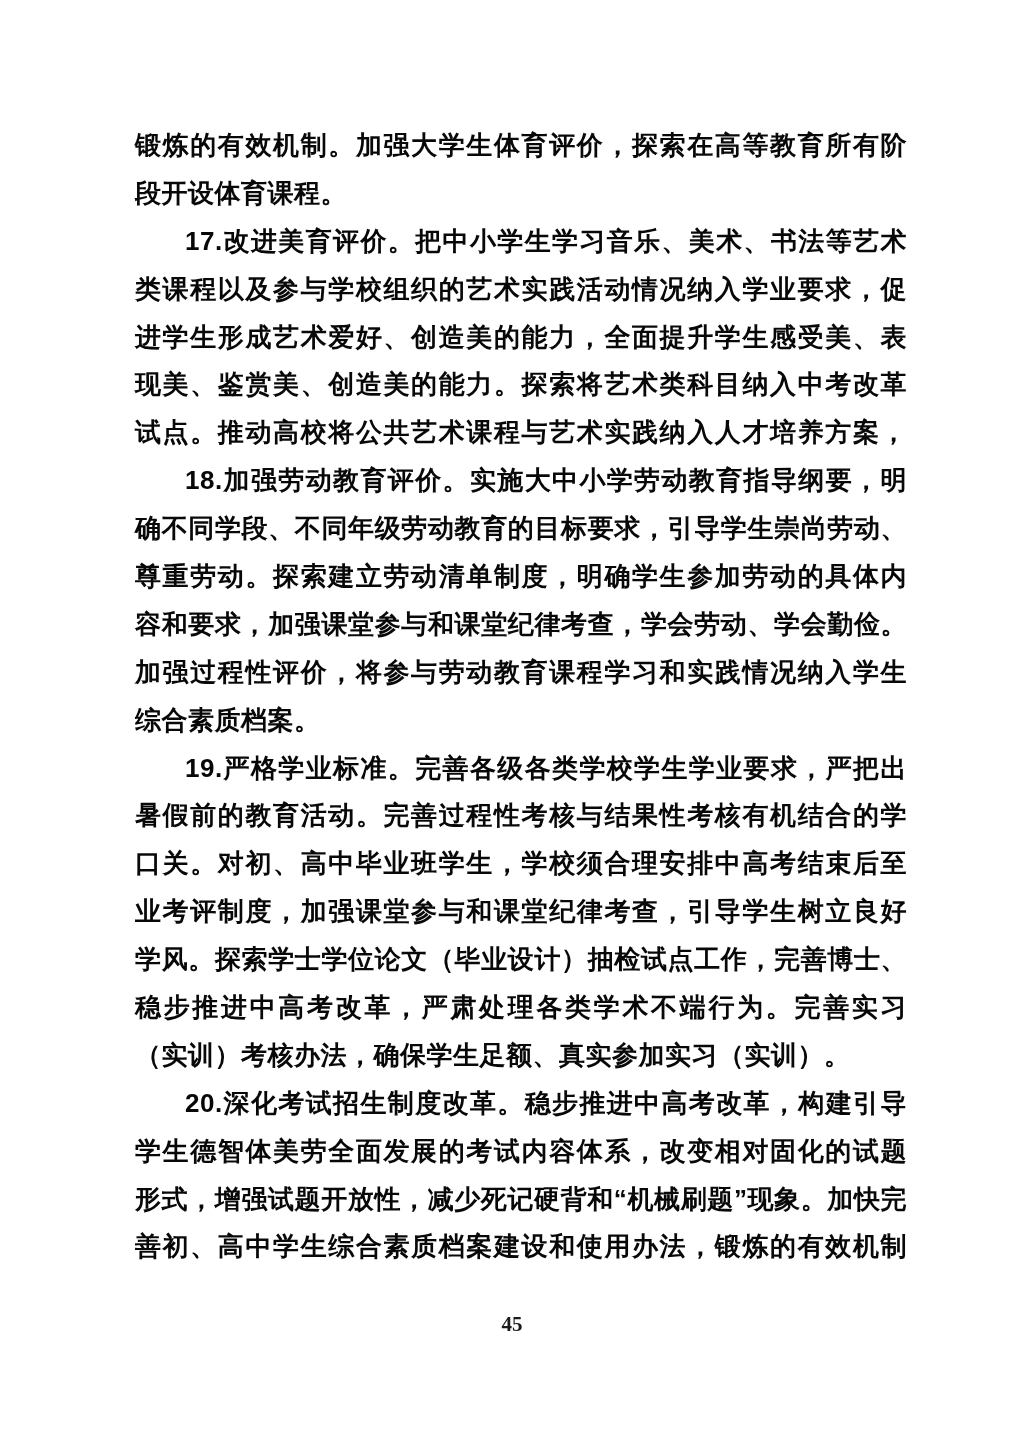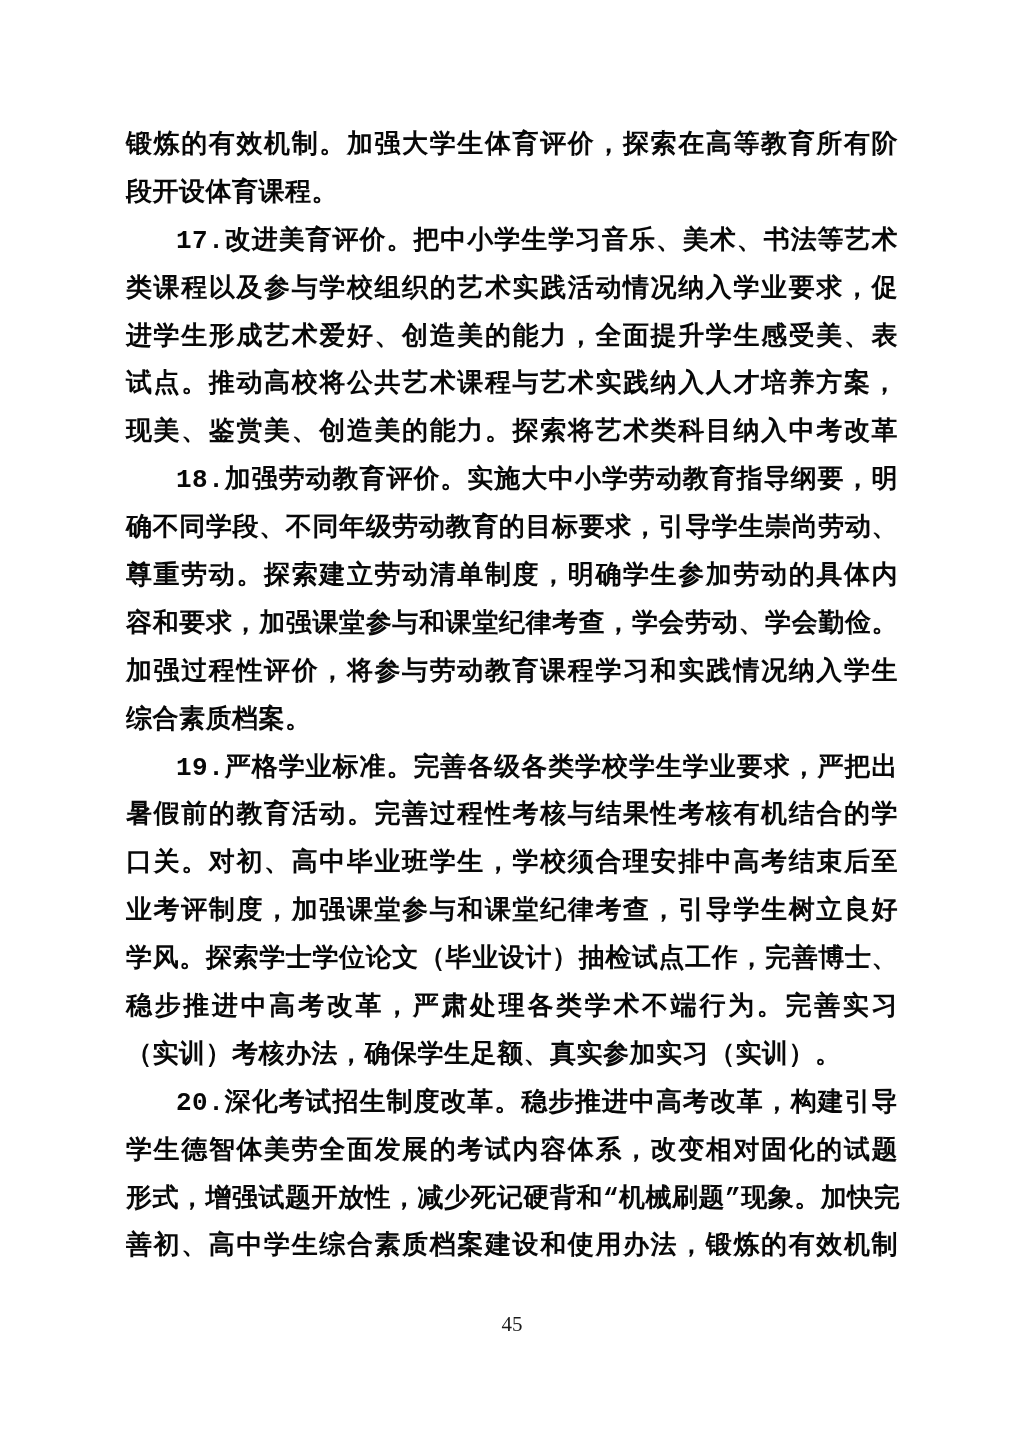--- a/index.html
+++ b/index.html
@@ -14,23 +14,22 @@
     position: relative;
     width: 1024px;
     height: 1446px;
     background: #ffffff;
     font-family: "Liberation Sans", sans-serif;
     color: #080808;
   }
   .content {
     position: absolute;
     top: 122px;
-    left: 126px;
+    left: 135px;
     width: 772px;
-    font-family: Liberation Mono, monospace;
   }
   .line {
     height: 47.9px;
     line-height: 47.9px;
     font-size: 26px;
     font-weight: 600;
     white-space: nowrap;
     text-align: justify;
     text-align-last: justify;
     letter-spacing: 0.5px;
@@ -43,36 +42,36 @@
     text-indent: 50px;
   }
   .page-number {
     position: absolute;
     top: 1312px;
     left: 0;
     width: 1024px;
     text-align: center;
     font-family: "Liberation Serif", serif;
     font-size: 21px;
-    font-weight: 400;
+    font-weight: 700;
     color: #1a1a1a;
   }
 </style>
 </head>
 <body>
 
 <div class="page">
   <div class="content">
     <div class="line">锻炼的有效机制。加强大学生体育评价，探索在高等教育所有阶</div>
     <div class="line end">段开设体育课程。</div>
     <div class="line indent">17.改进美育评价。把中小学生学习音乐、美术、书法等艺术</div>
     <div class="line">类课程以及参与学校组织的艺术实践活动情况纳入学业要求，促</div>
     <div class="line">进学生形成艺术爱好、创造美的能力，全面提升学生感受美、表</div>
+    <div class="line">现美、鉴赏美、创造美的能力。探索将艺术类科目纳入中考改革</div>
     <div class="line">试点。推动高校将公共艺术课程与艺术实践纳入人才培养方案，</div>
-    <div class="line">现美、鉴赏美、创造美的能力。探索将艺术类科目纳入中考改革</div>
     <div class="line indent">18.加强劳动教育评价。实施大中小学劳动教育指导纲要，明</div>
     <div class="line">确不同学段、不同年级劳动教育的目标要求，引导学生崇尚劳动、</div>
     <div class="line">尊重劳动。探索建立劳动清单制度，明确学生参加劳动的具体内</div>
     <div class="line">容和要求，加强课堂参与和课堂纪律考查，学会劳动、学会勤俭。</div>
     <div class="line">加强过程性评价，将参与劳动教育课程学习和实践情况纳入学生</div>
     <div class="line end">综合素质档案。</div>
     <div class="line indent">19.严格学业标准。完善各级各类学校学生学业要求，严把出</div>
     <div class="line">暑假前的教育活动。完善过程性考核与结果性考核有机结合的学</div>
     <div class="line">口关。对初、高中毕业班学生，学校须合理安排中高考结束后至</div>
     <div class="line">业考评制度，加强课堂参与和课堂纪律考查，引导学生树立良好</div>

